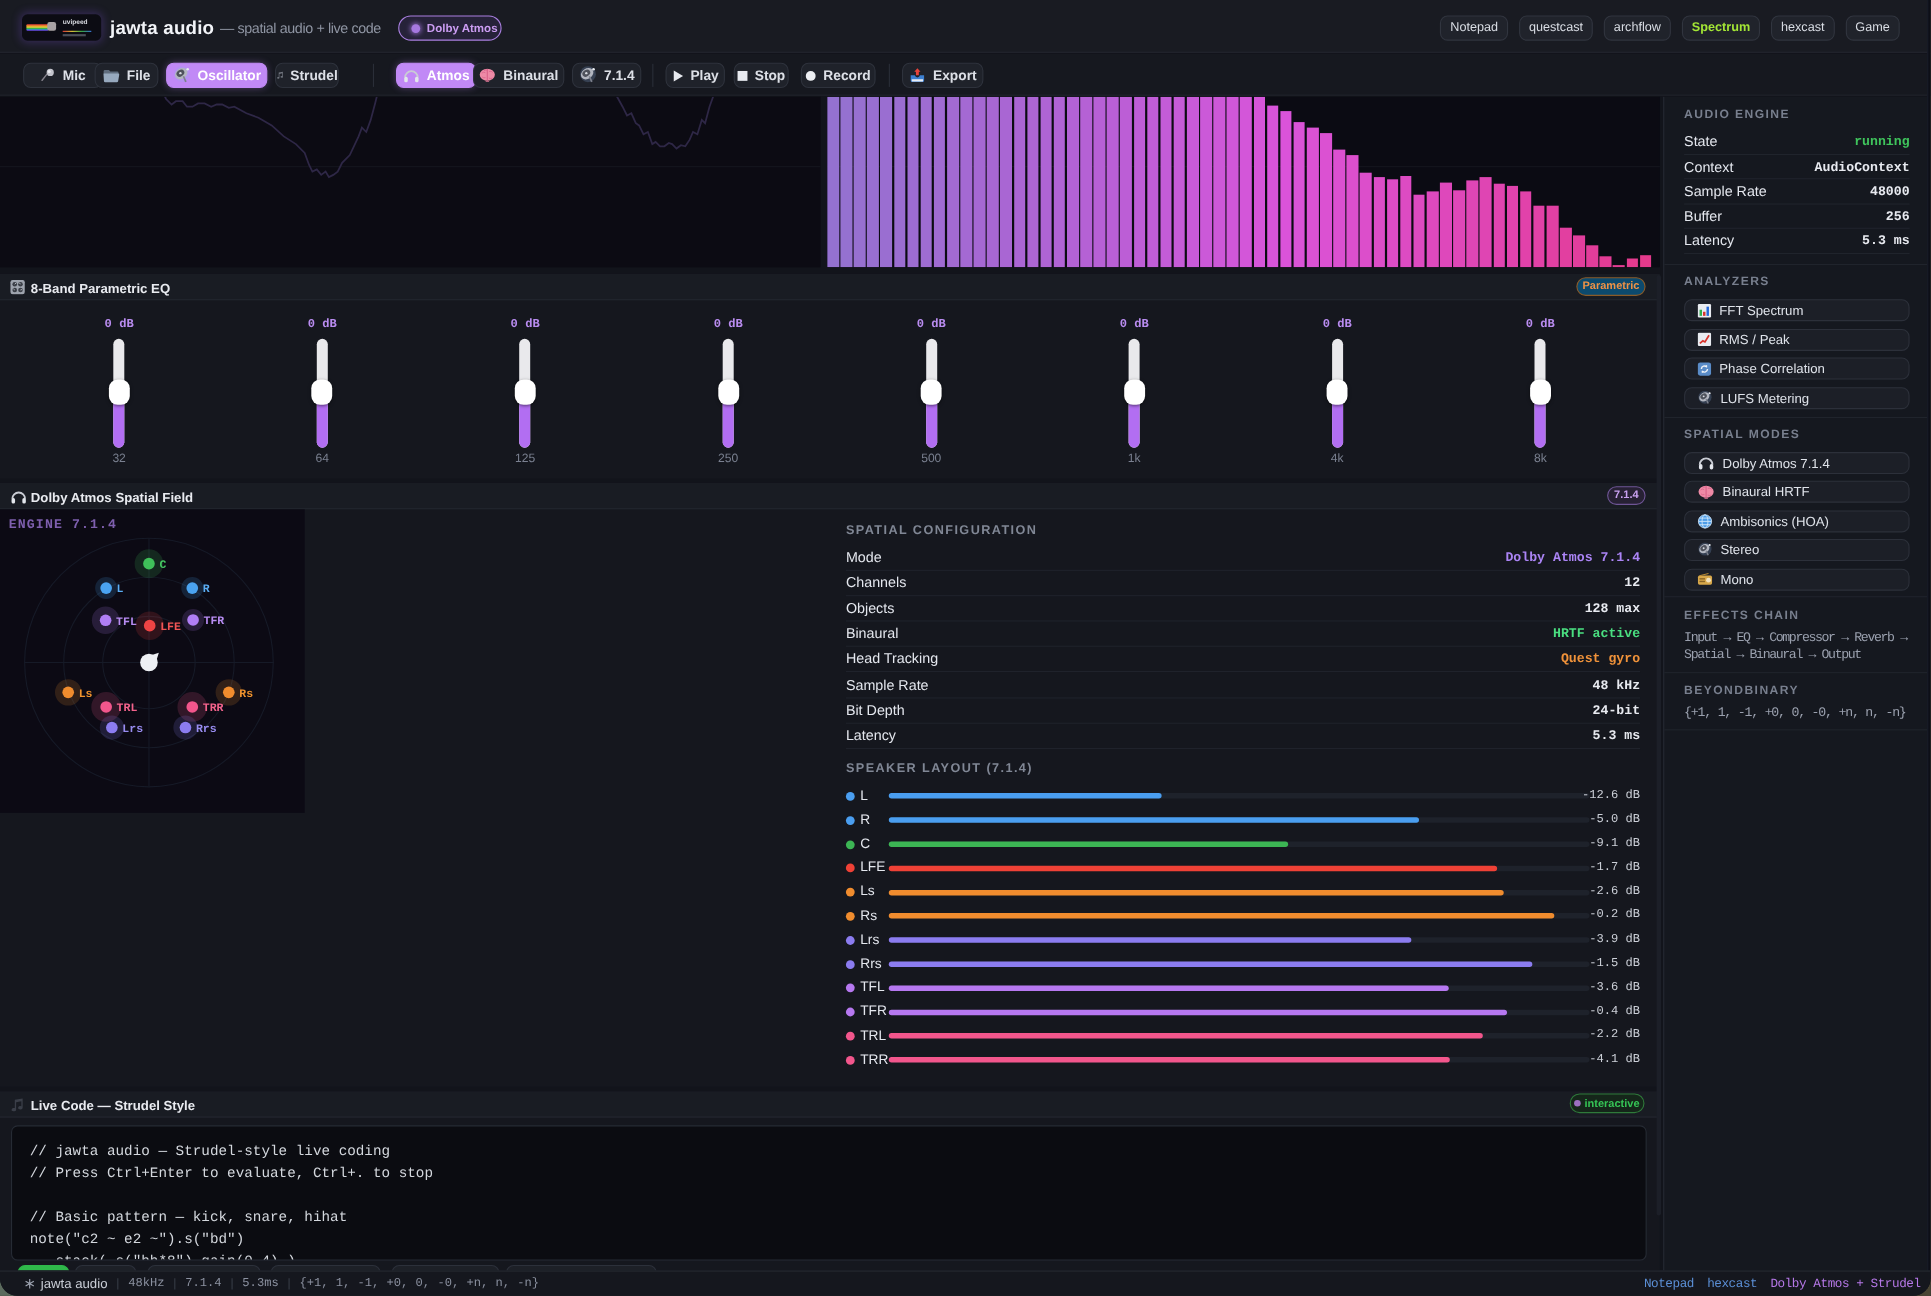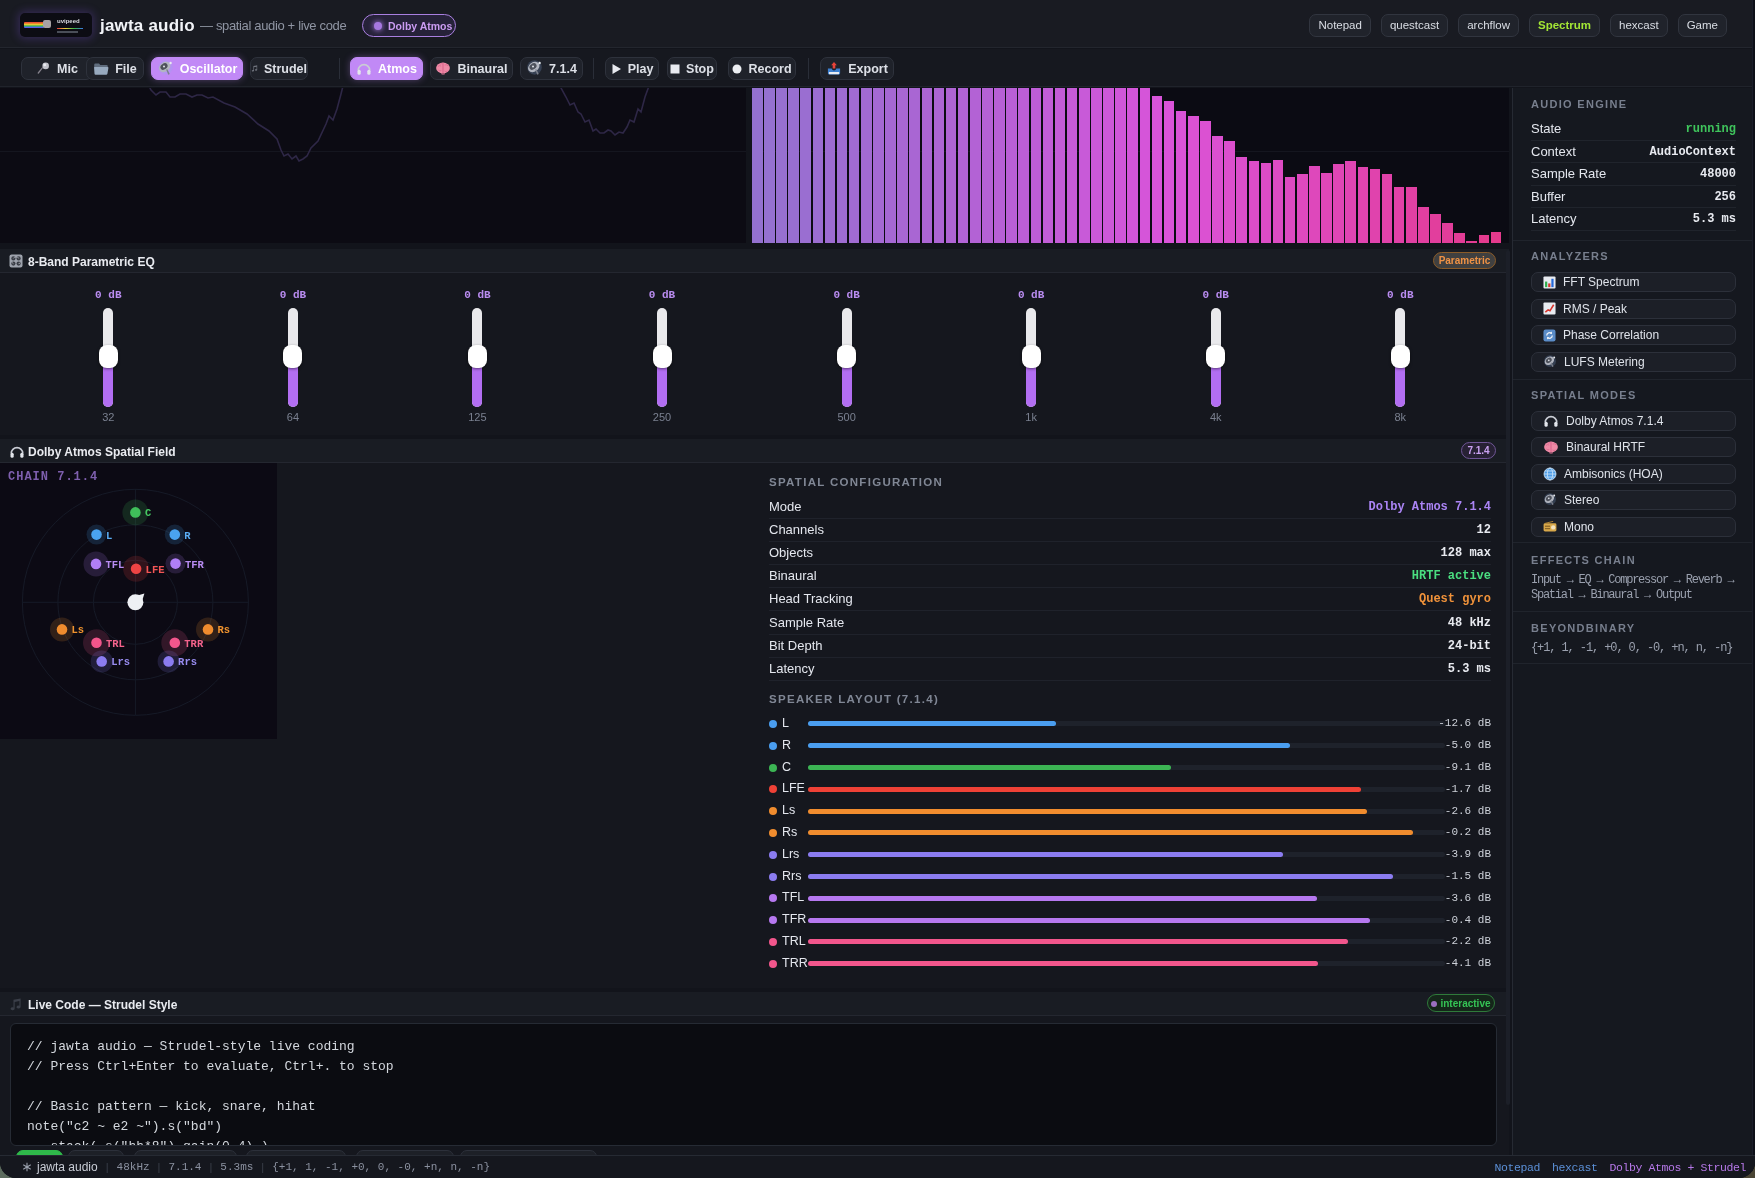--- a/index.html
+++ b/index.html
@@ -131,21 +131,21 @@
           <ellipse cx="7.3" cy="6.6" rx="5.7" ry="4.4" transform="rotate(-35 7.3 6.6)" fill="#b2b6c0"></ellipse>
           <ellipse cx="6.6" cy="6.1" rx="3.6" ry="2.7" transform="rotate(-35 6.6 6.1)" fill="#4e525c"></ellipse>
           <circle cx="6.6" cy="6.1" r="1" fill="#d8dbe2"></circle>
           <path d="M8.6 9 L10.6 13.8 L12 13.2 L9.8 8.6 Z" fill="#7d818c"></path>
           <circle cx="12.8" cy="2.8" r="1.1" fill="#e8ebf0"></circle>
         </svg>Oscillator</div>
     <div class="tb" style="left:250px;width:58px"><svg width="13" height="15" viewBox="0 0 14 16">
           <path d="M4.8 3 L12.5 1.6 V10.8 a2.2 1.6 0 1 1 -1.3 -1.5 V4.3 L6.1 5.3 v7.3 a2.2 1.6 0 1 1 -1.3 -1.5 Z" fill="#70747e"></path>
         </svg>Strudel</div>
     <div class="tsep" style="left:339px"></div>
-    <div class="tb act" style="left:350px;width:73px"><svg width="16" height="16" viewBox="0 0 16 16">
+    <div class="tb act" style="left:360px;width:73px"><svg width="16" height="16" viewBox="0 0 16 16">
           <path d="M2.2 9.5 a5.8 5.8 0 0 1 11.6 0" fill="none" stroke="#c9ccd4" stroke-width="1.7"></path>
           <rect x="1.5" y="8.8" width="3.2" height="5" rx="1.5" fill="#e3e6ec"></rect>
           <rect x="11.3" y="8.8" width="3.2" height="5" rx="1.5" fill="#e3e6ec"></rect>
         </svg>Atmos</div>
     <div class="tb" style="left:430px;width:83px"><svg width="16" height="13" viewBox="0 0 16 13">
           <ellipse cx="8" cy="6" rx="6.9" ry="5.4" fill="#ee8aa6"></ellipse>
           <path d="M8 0.8 V11.2" stroke="#d86189" stroke-width="1"></path>
           <path d="M3 4.5 q1.6-1.6 3.2-.4 M9.6 3 q2-.8 3.4.8 M3.4 8 q1.4 1.2 3 .6 M9.4 9 q1.6 1 3.2 0 M5 2.2 q1.2-1 2.4-.2" stroke="#d86189" stroke-width=".7" fill="none"></path>
           <path d="M6 11 q2 1.2 4 .1 l-.5 1.3 h-2.8 Z" fill="#e27797"></path>
         </svg>Binaural</div>
@@ -257,21 +257,21 @@
             <circle cx="4.4" cy="9.6" r="2.1" fill="#3a3e46"></circle>
             <circle cx="9.6" cy="9.6" r="2.1" fill="#3a3e46"></circle>
             <g stroke="#c9ccd4" stroke-width=".8">
               <line x1="4.4" y1="4.4" x2="5.6" y2="3.2"></line>
               <line x1="9.6" y1="4.4" x2="8.6" y2="3.1"></line>
               <line x1="4.4" y1="9.6" x2="3.2" y2="8.6"></line>
               <line x1="9.6" y1="9.6" x2="10.9" y2="9.2"></line>
             </g>
           </svg></span>
         <span class="t">8-Band Parametric EQ</span>
-      <div class="badge" style="right:13px;top:3px;width:63px;height:17px;line-height:16px;font-size:10px;color:#ef9245;background:#404040;border:1px solid #8a5b28;">Parametric</div>
+      <div class="badge" style="right:13px;top:3px;width:63px;height:17px;line-height:16px;font-size:10px;color:#ef9245;background:#0c4a6e;border:1px solid #8a5b28;">Parametric</div>
     </div>
     <div class="eqcol" style="left:108.3px">
 <div class="eqdb">0 dB</div>
 <div class="eqtrack">
           <div class="eqfill"></div>
           <div class="eqthumb"></div>
         </div>
 <div class="eqfreq">32</div>
       </div>
       <div class="eqcol" style="left:292.9px">
@@ -336,21 +336,21 @@
     <div class="phead">
         <span class="ico"><svg width="16" height="16" viewBox="0 0 16 16">
             <path d="M2.2 9.5 a5.8 5.8 0 0 1 11.6 0" fill="none" stroke="#c9ccd4" stroke-width="1.7"></path>
             <rect x="1.5" y="8.8" width="3.2" height="5" rx="1.5" fill="#e3e6ec"></rect>
             <rect x="11.3" y="8.8" width="3.2" height="5" rx="1.5" fill="#e3e6ec"></rect>
           </svg></span>
         <span class="t">Dolby Atmos Spatial Field</span>
       <div class="badge" style="right:13px;top:3px;width:35px;height:17px;line-height:16px;font-size:10px;color:#c9a1f0;background:#272134;border:1px solid #6f5596;">7.1.4</div>
     </div>
     <div class="spcanvas">
-        <div class="atmoslbl">CHAIN 7.1.4</div>
+        <div class="atmoslbl">ENGINE 7.1.4</div>
         <svg width="277" height="276" style="position:absolute;left:0;top:0">
           <g stroke="#161a27" fill="none" stroke-width="1">
             <circle cx="135.4" cy="139.3" r="113"></circle>
             <circle cx="135.4" cy="139.3" r="77.5"></circle>
             <circle cx="135.4" cy="139.3" r="42"></circle>
             <line x1="22" y1="139.3" x2="249" y2="139.3"></line>
             <line x1="135.4" y1="26" x2="135.4" y2="252"></line>
           </g>
           <circle cx="135.4" cy="49.4" r="13" fill="#3fbf5a" opacity="0.17"></circle>
           <circle cx="135.4" cy="49.4" r="5.3" fill="#3fbf5a"></circle>

